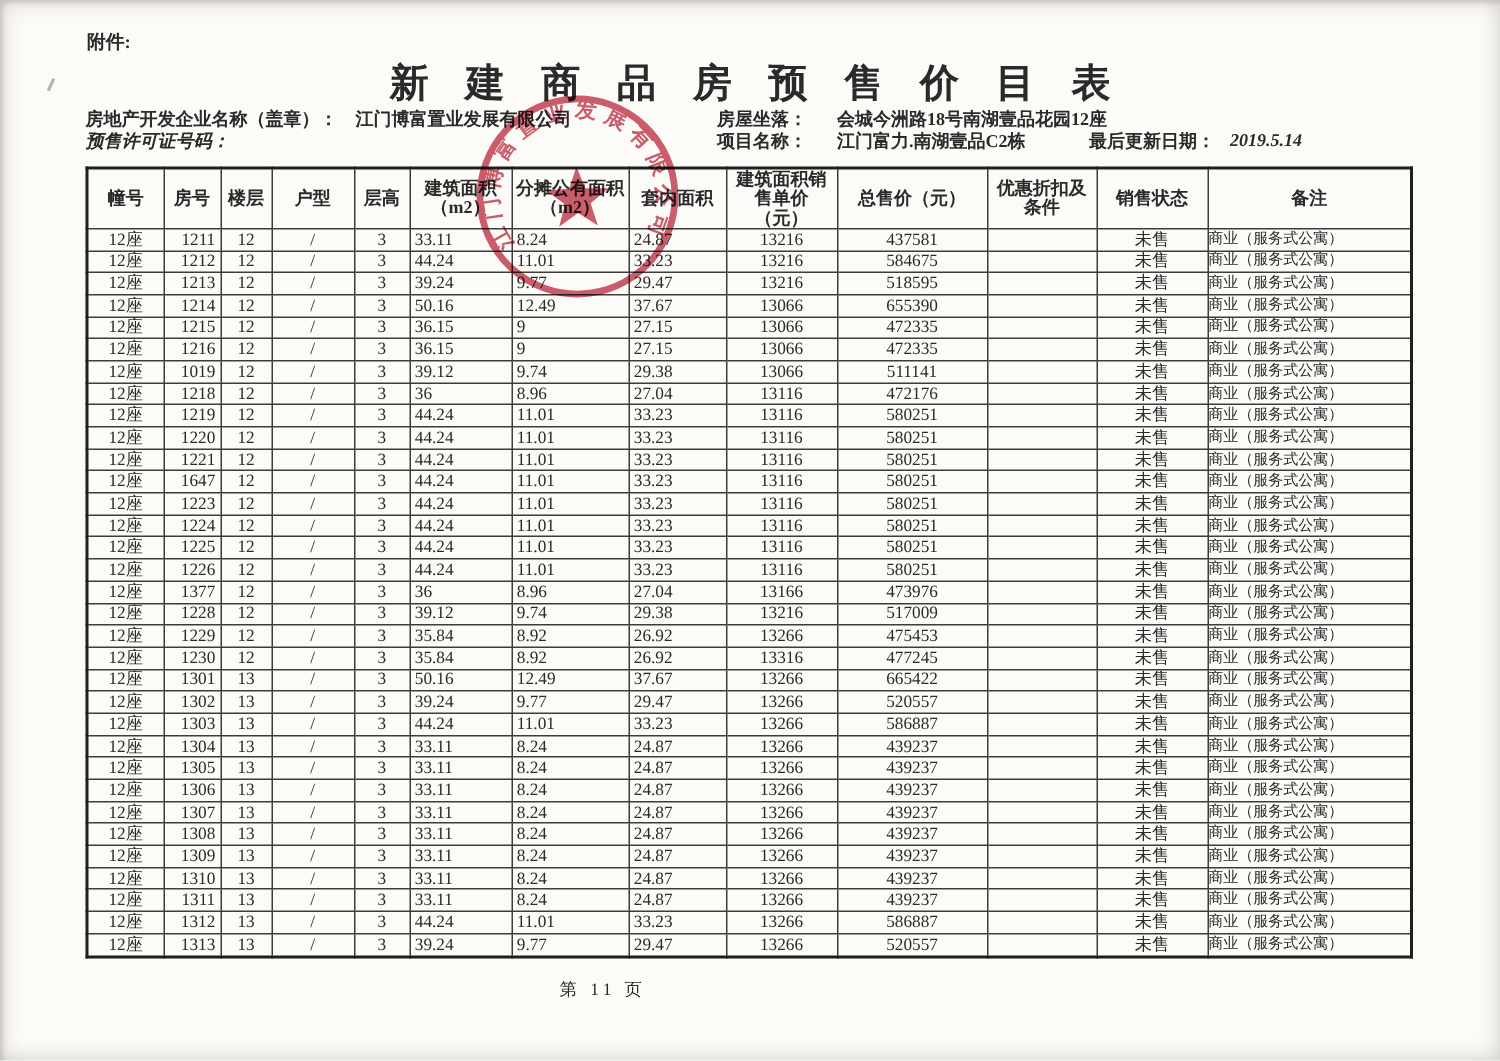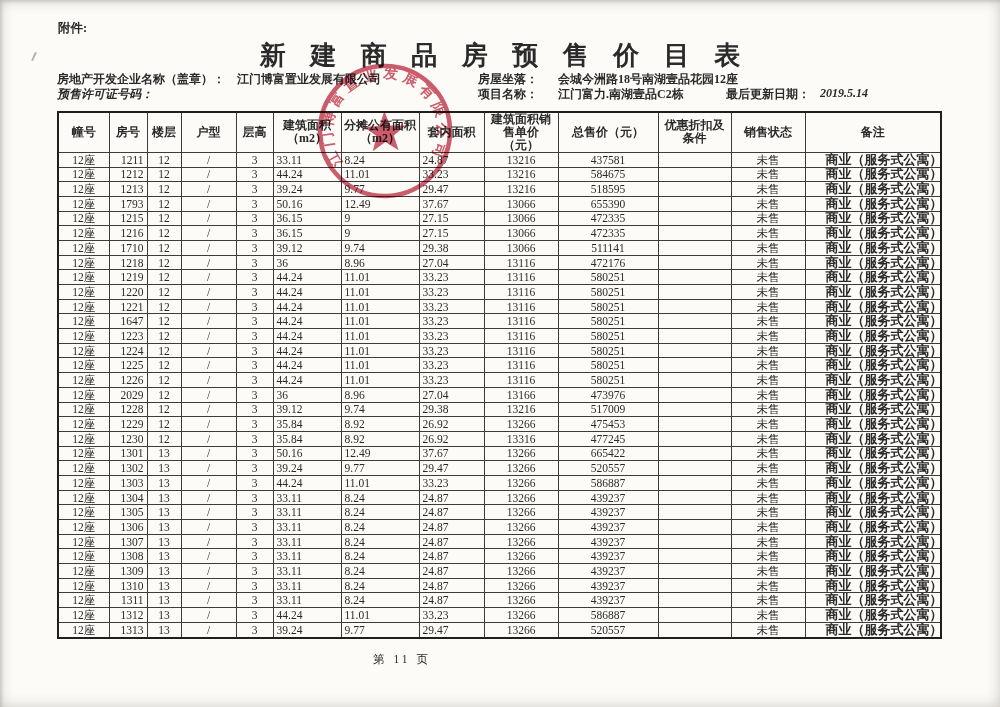--- a/index.html
+++ b/index.html
@@ -29,21 +29,21 @@
   table.price{position:absolute;left:57px;top:111px;width:883px;z-index:2;
     border-collapse:collapse;table-layout:fixed;background:transparent;}
   table.price, table.price th, table.price td{border:1px solid #3c3c3c;}
   table.price{border:2px solid #1f1f1f;}
   thead th{font-size:12px;font-weight:700;line-height:1.08;padding:0 1px;
     vertical-align:middle;height:38px;overflow:hidden;}
   tbody td{font-size:11.5px;height:13.7px;line-height:12px;padding:0 3px;
     white-space:nowrap;overflow:hidden;text-align:center;}
   tbody td:nth-child(2){text-align:right;padding-left:5px;}
   tbody td:nth-child(6),tbody td:nth-child(7),tbody td:nth-child(8){text-align:left;padding-left:3px;}
-  tbody td:nth-child(13){text-align:left;padding-left:20px;font-size:13px;font-weight:bold;}
+  tbody td:nth-child(13){text-align:left;padding-left:0;font-size:10px;}
 
   .seal{position:absolute;left:314px;top:60px;width:142px;height:142px;z-index:5;
     opacity:.82;mix-blend-mode:multiply;transform:rotate(-2deg);}
   .footer-page{position:absolute;left:0;top:652px;width:804px;text-align:center;
     font-size:11.5px;letter-spacing:3px;}
 </style>
 </head>
 <body>
 
 <div class="scan-edge"></div>
@@ -136,21 +136,21 @@
         <td>9.77</td>
         <td>29.47</td>
         <td>13216</td>
         <td>518595</td>
         <td></td>
         <td>未售</td>
         <td>商业（服务式公寓）</td>
       </tr>
       <tr>
         <td>12座</td>
-        <td>1793</td>
+        <td>1214</td>
         <td>12</td>
         <td>/</td>
         <td>3</td>
         <td>50.16</td>
         <td>12.49</td>
         <td>37.67</td>
         <td>13066</td>
         <td>655390</td>
         <td></td>
         <td>未售</td>
@@ -181,21 +181,21 @@
         <td>9</td>
         <td>27.15</td>
         <td>13066</td>
         <td>472335</td>
         <td></td>
         <td>未售</td>
         <td>商业（服务式公寓）</td>
       </tr>
       <tr>
         <td>12座</td>
-        <td>1710</td>
+        <td>1019</td>
         <td>12</td>
         <td>/</td>
         <td>3</td>
         <td>39.12</td>
         <td>9.74</td>
         <td>29.38</td>
         <td>13066</td>
         <td>511141</td>
         <td></td>
         <td>未售</td>
@@ -331,21 +331,21 @@
         <td>11.01</td>
         <td>33.23</td>
         <td>13116</td>
         <td>580251</td>
         <td></td>
         <td>未售</td>
         <td>商业（服务式公寓）</td>
       </tr>
       <tr>
         <td>12座</td>
-        <td>2029</td>
+        <td>1377</td>
         <td>12</td>
         <td>/</td>
         <td>3</td>
         <td>36</td>
         <td>8.96</td>
         <td>27.04</td>
         <td>13166</td>
         <td>473976</td>
         <td></td>
         <td>未售</td>

